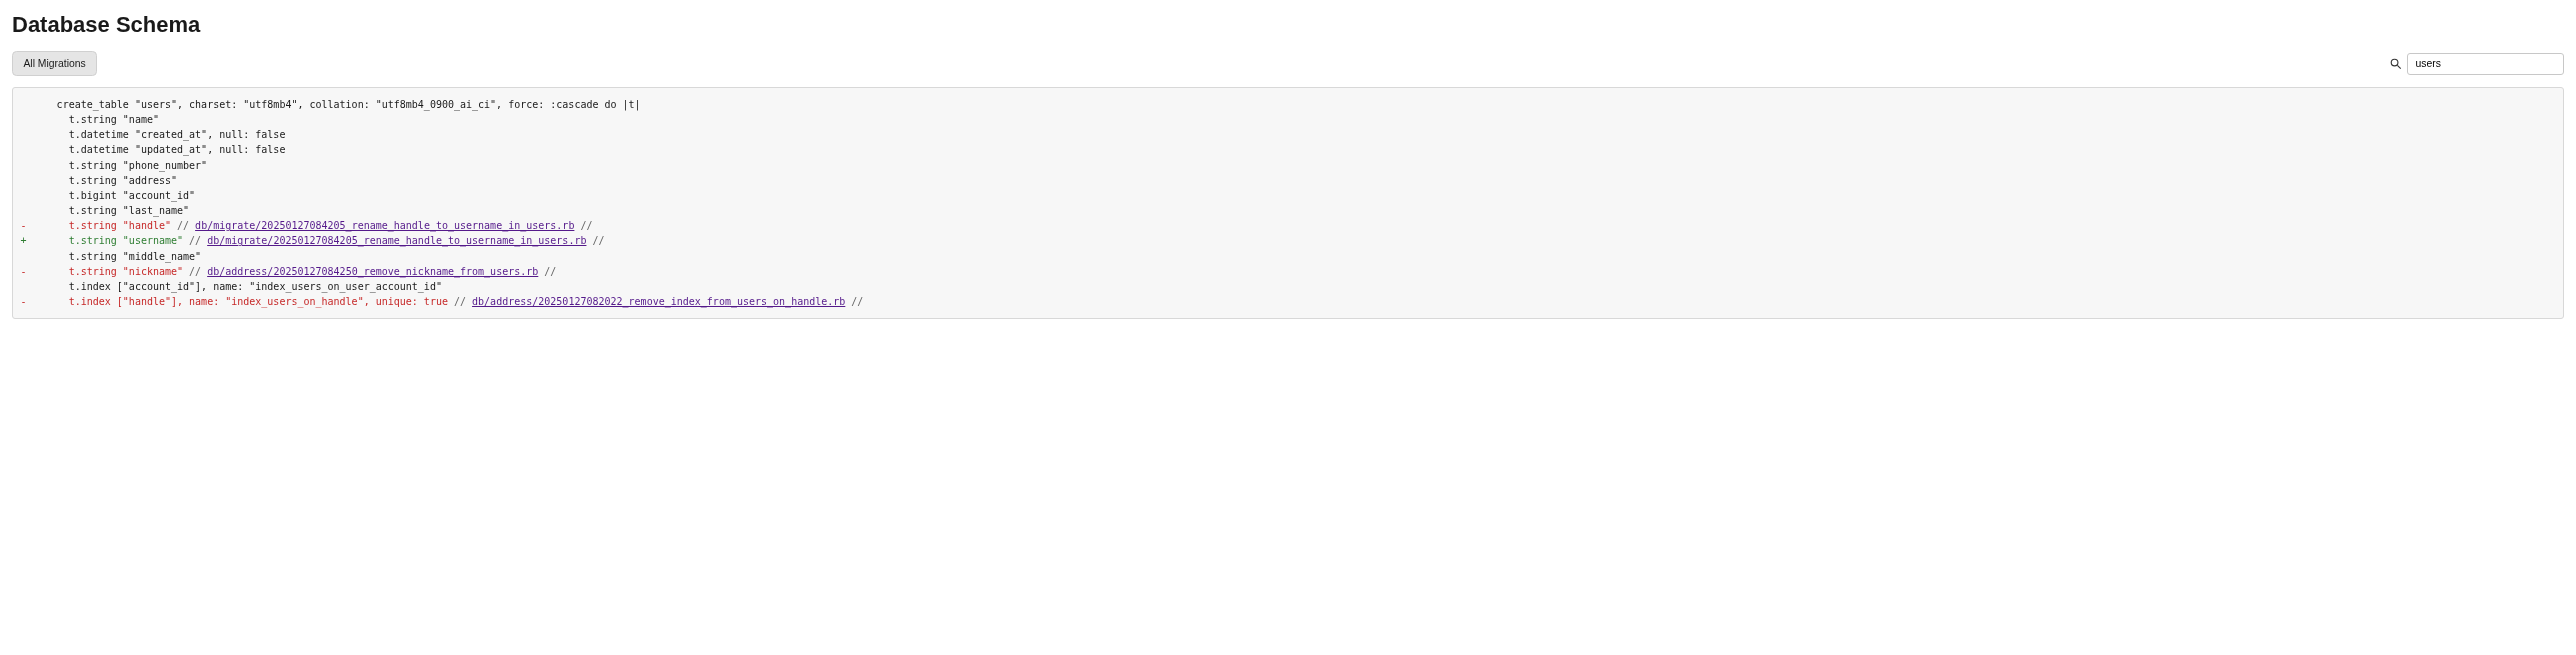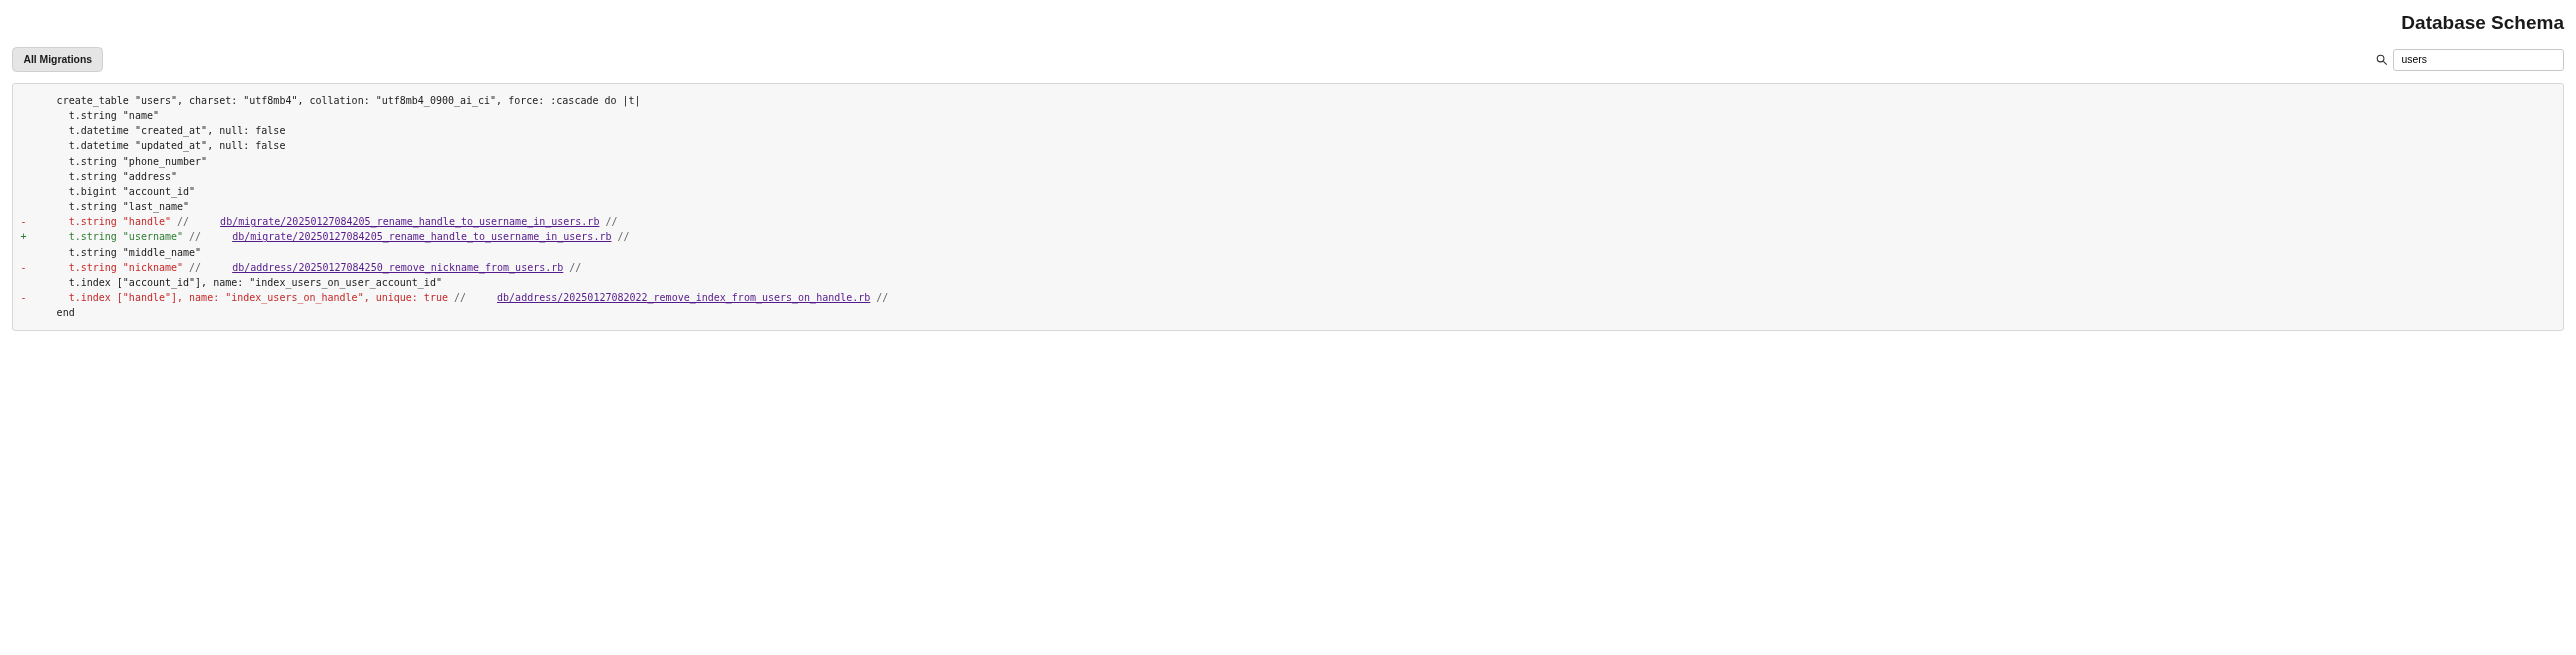--- a/index.html
+++ b/index.html
@@ -4,54 +4,53 @@
 <style>
   * { box-sizing: border-box; }
   body {
     margin: 0;
     padding: 12px;
     font-family: -apple-system, BlinkMacSystemFont, "Segoe UI", Helvetica, Arial, sans-serif;
     background: #fff;
     color: #1a1a1a;
   }
   .page-title {
-    font-size: 19px;
+    font-size: 22px;
     font-weight: 700;
     margin: 0 0 13.4px 0;
-    text-align: right;
   }
   .toolbar {
     display: flex;
     align-items: center;
     justify-content: space-between;
     margin-bottom: 10.4px;
   }
   .btn {
     display: inline-block;
     padding: 6px 10.4px;
     background: #e5e5e5;
     border: 0.7px solid #d0d0d0;
     border-radius: 4.5px;
     font-size: 10.4px;
-    font-weight: 700;
+    font-weight: 400;
     cursor: pointer;
     color: #1a1a1a;
   }
   .search-group {
     display: flex;
     align-items: center;
     gap: 4.5px;
   }
   .search-icon svg {
     width: 13.4px;
     height: 13.4px;
     display: block;
   }
   .search-input {
-    width: 171px;
+    width: 157px;
     padding: 4.5px 7.5px;
     font-size: 10.4px;
     border: 0.7px solid #c8c8c8;
     border-radius: 3px;
     outline: none;
   }
   .code-panel {
     border: 0.7px solid #d8d8d8;
     border-radius: 3px;
     background: #f7f7f7;
@@ -71,21 +70,20 @@
   }
   .line-del .sign { color: #c62828; }
   .line-add .sign { color: #2e7d32; }
   .line-del .code-text { color: #c62828; }
   .line-add .code-text { color: #2e7d32; }
   .comment-sep { color: #666; }
   .mig-link {
     color: #551A8B;
     text-decoration: underline;
     cursor: pointer;
-    margin-left: 25px;
   }
 </style>
 </head>
 <body>
 
 <h1 class="page-title">Database Schema</h1>
 
 <div class="toolbar">
   <button class="btn">All Migrations</button>
   <div class="search-group">
@@ -107,15 +105,14 @@
     <div class="code-line"><span class="sign"> </span>   <span class="code-text">    t.string "phone_number"</span></div>
     <div class="code-line"><span class="sign"> </span>   <span class="code-text">    t.string "address"</span></div>
     <div class="code-line"><span class="sign"> </span>   <span class="code-text">    t.bigint "account_id"</span></div>
     <div class="code-line"><span class="sign"> </span>   <span class="code-text">    t.string "last_name"</span></div>
     <div class="code-line line-del"><span class="sign">-</span>   <span class="code-text">    t.string "handle"</span><span class="comment-sep"> // </span><a class="mig-link">db/migrate/20250127084205_rename_handle_to_username_in_users.rb</a><span class="comment-sep"> //</span></div>
     <div class="code-line line-add"><span class="sign">+</span>   <span class="code-text">    t.string "username"</span><span class="comment-sep"> // </span><a class="mig-link">db/migrate/20250127084205_rename_handle_to_username_in_users.rb</a><span class="comment-sep"> //</span></div>
     <div class="code-line"><span class="sign"> </span>   <span class="code-text">    t.string "middle_name"</span></div>
     <div class="code-line line-del"><span class="sign">-</span>   <span class="code-text">    t.string "nickname"</span><span class="comment-sep"> // </span><a class="mig-link">db/address/20250127084250_remove_nickname_from_users.rb</a><span class="comment-sep"> //</span></div>
     <div class="code-line"><span class="sign"> </span>   <span class="code-text">    t.index ["account_id"], name: "index_users_on_user_account_id"</span></div>
     <div class="code-line line-del"><span class="sign">-</span>   <span class="code-text">    t.index ["handle"], name: "index_users_on_handle", unique: true</span><span class="comment-sep"> // </span><a class="mig-link">db/address/20250127082022_remove_index_from_users_on_handle.rb</a><span class="comment-sep"> //</span></div>
-    <div class="code-line"><span class="sign"> </span>   <span class="code-text">  end</span></div>
   </div>
 
 
 </body></html>

